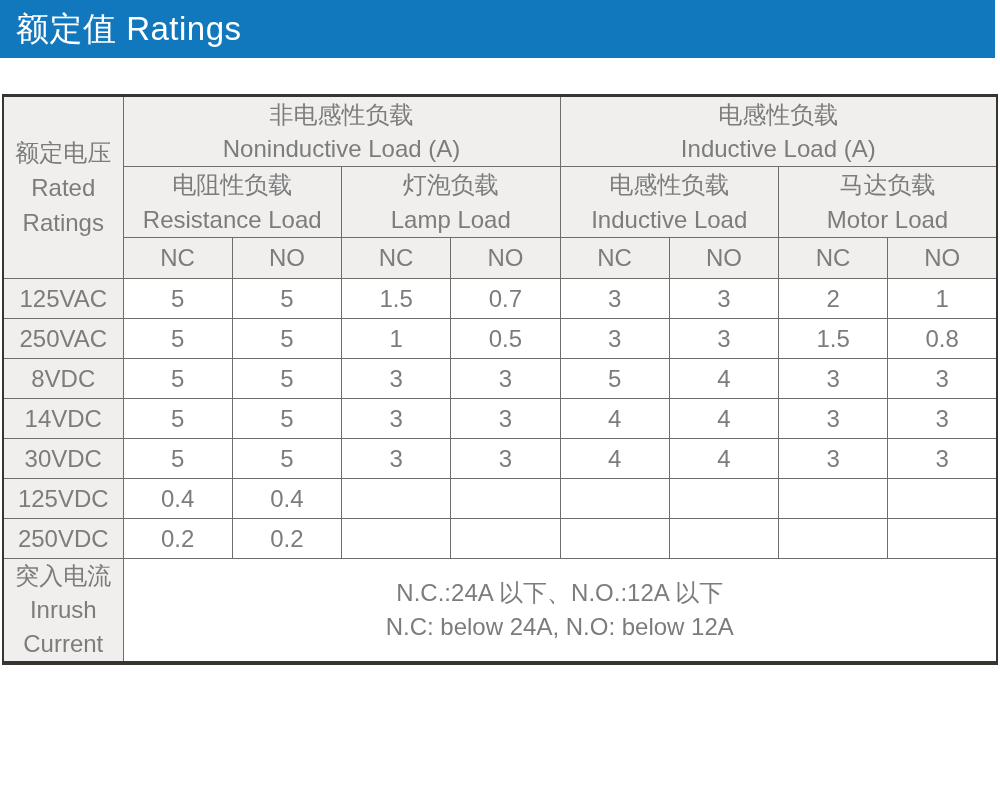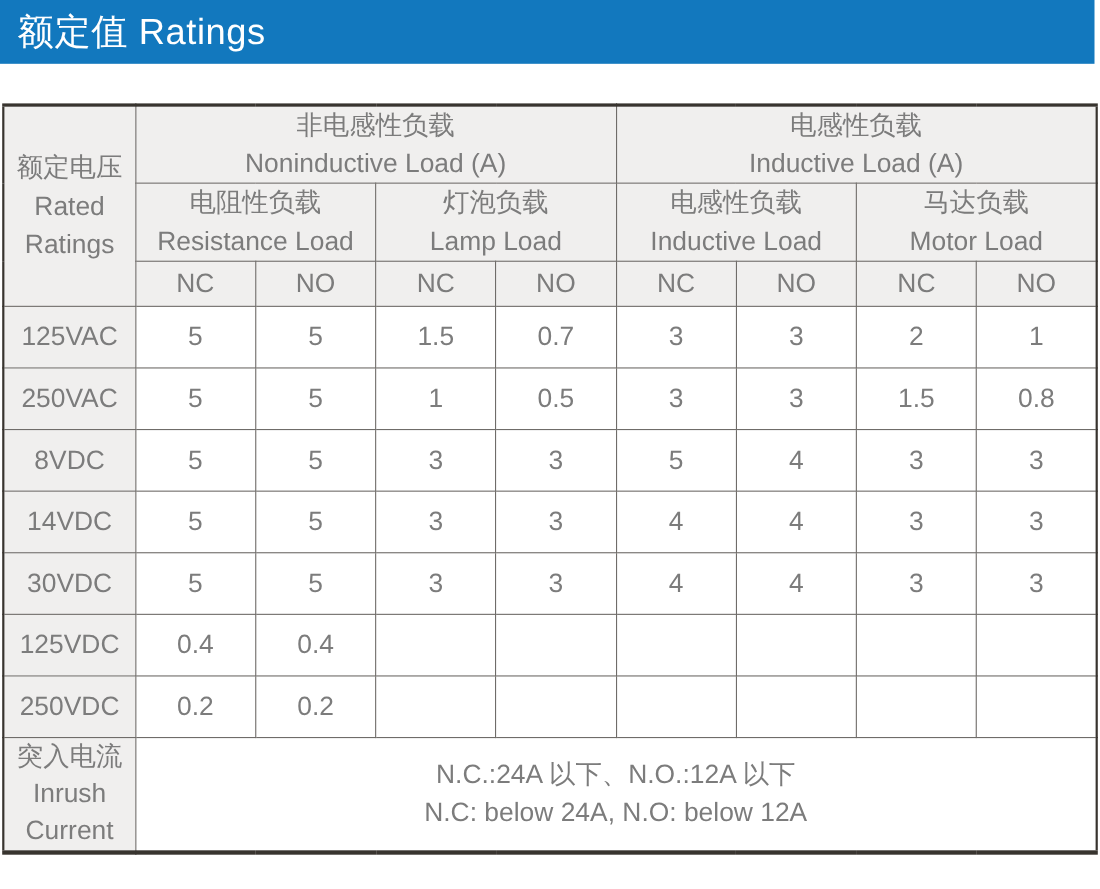--- a/index.html
+++ b/index.html
@@ -37,21 +37,21 @@
     border:1px solid var(--border-gray);
     text-align:center;vertical-align:middle;
     color:var(--text-gray);font-size:24px;padding:0;
     overflow:hidden;white-space:nowrap;
   }
   td.hd{background:var(--head-bg);}
   td.rowlabel{background:var(--head-bg);border-right:2px solid var(--border-mid);}
   tr.r-group{height:71px;}
   tr.r-sub{height:56px;}
   tr.r-contact{height:41px;}
-  tr.r-data{height:56px;}
+  tr.r-data{height:40px;}
   tr.r-inrush{height:103px;}
   .l{display:block;line-height:34px;}
   .l2{display:block;line-height:35px;}
   .inrush-text .l{line-height:34px;}
   .notes{
     margin-top:12px;margin-left:2px;
     color:var(--text-gray);font-size:21px;line-height:35px;
   }
   .notes .note-line{white-space:nowrap;}
   .notes .indented{padding-left:30px;}

